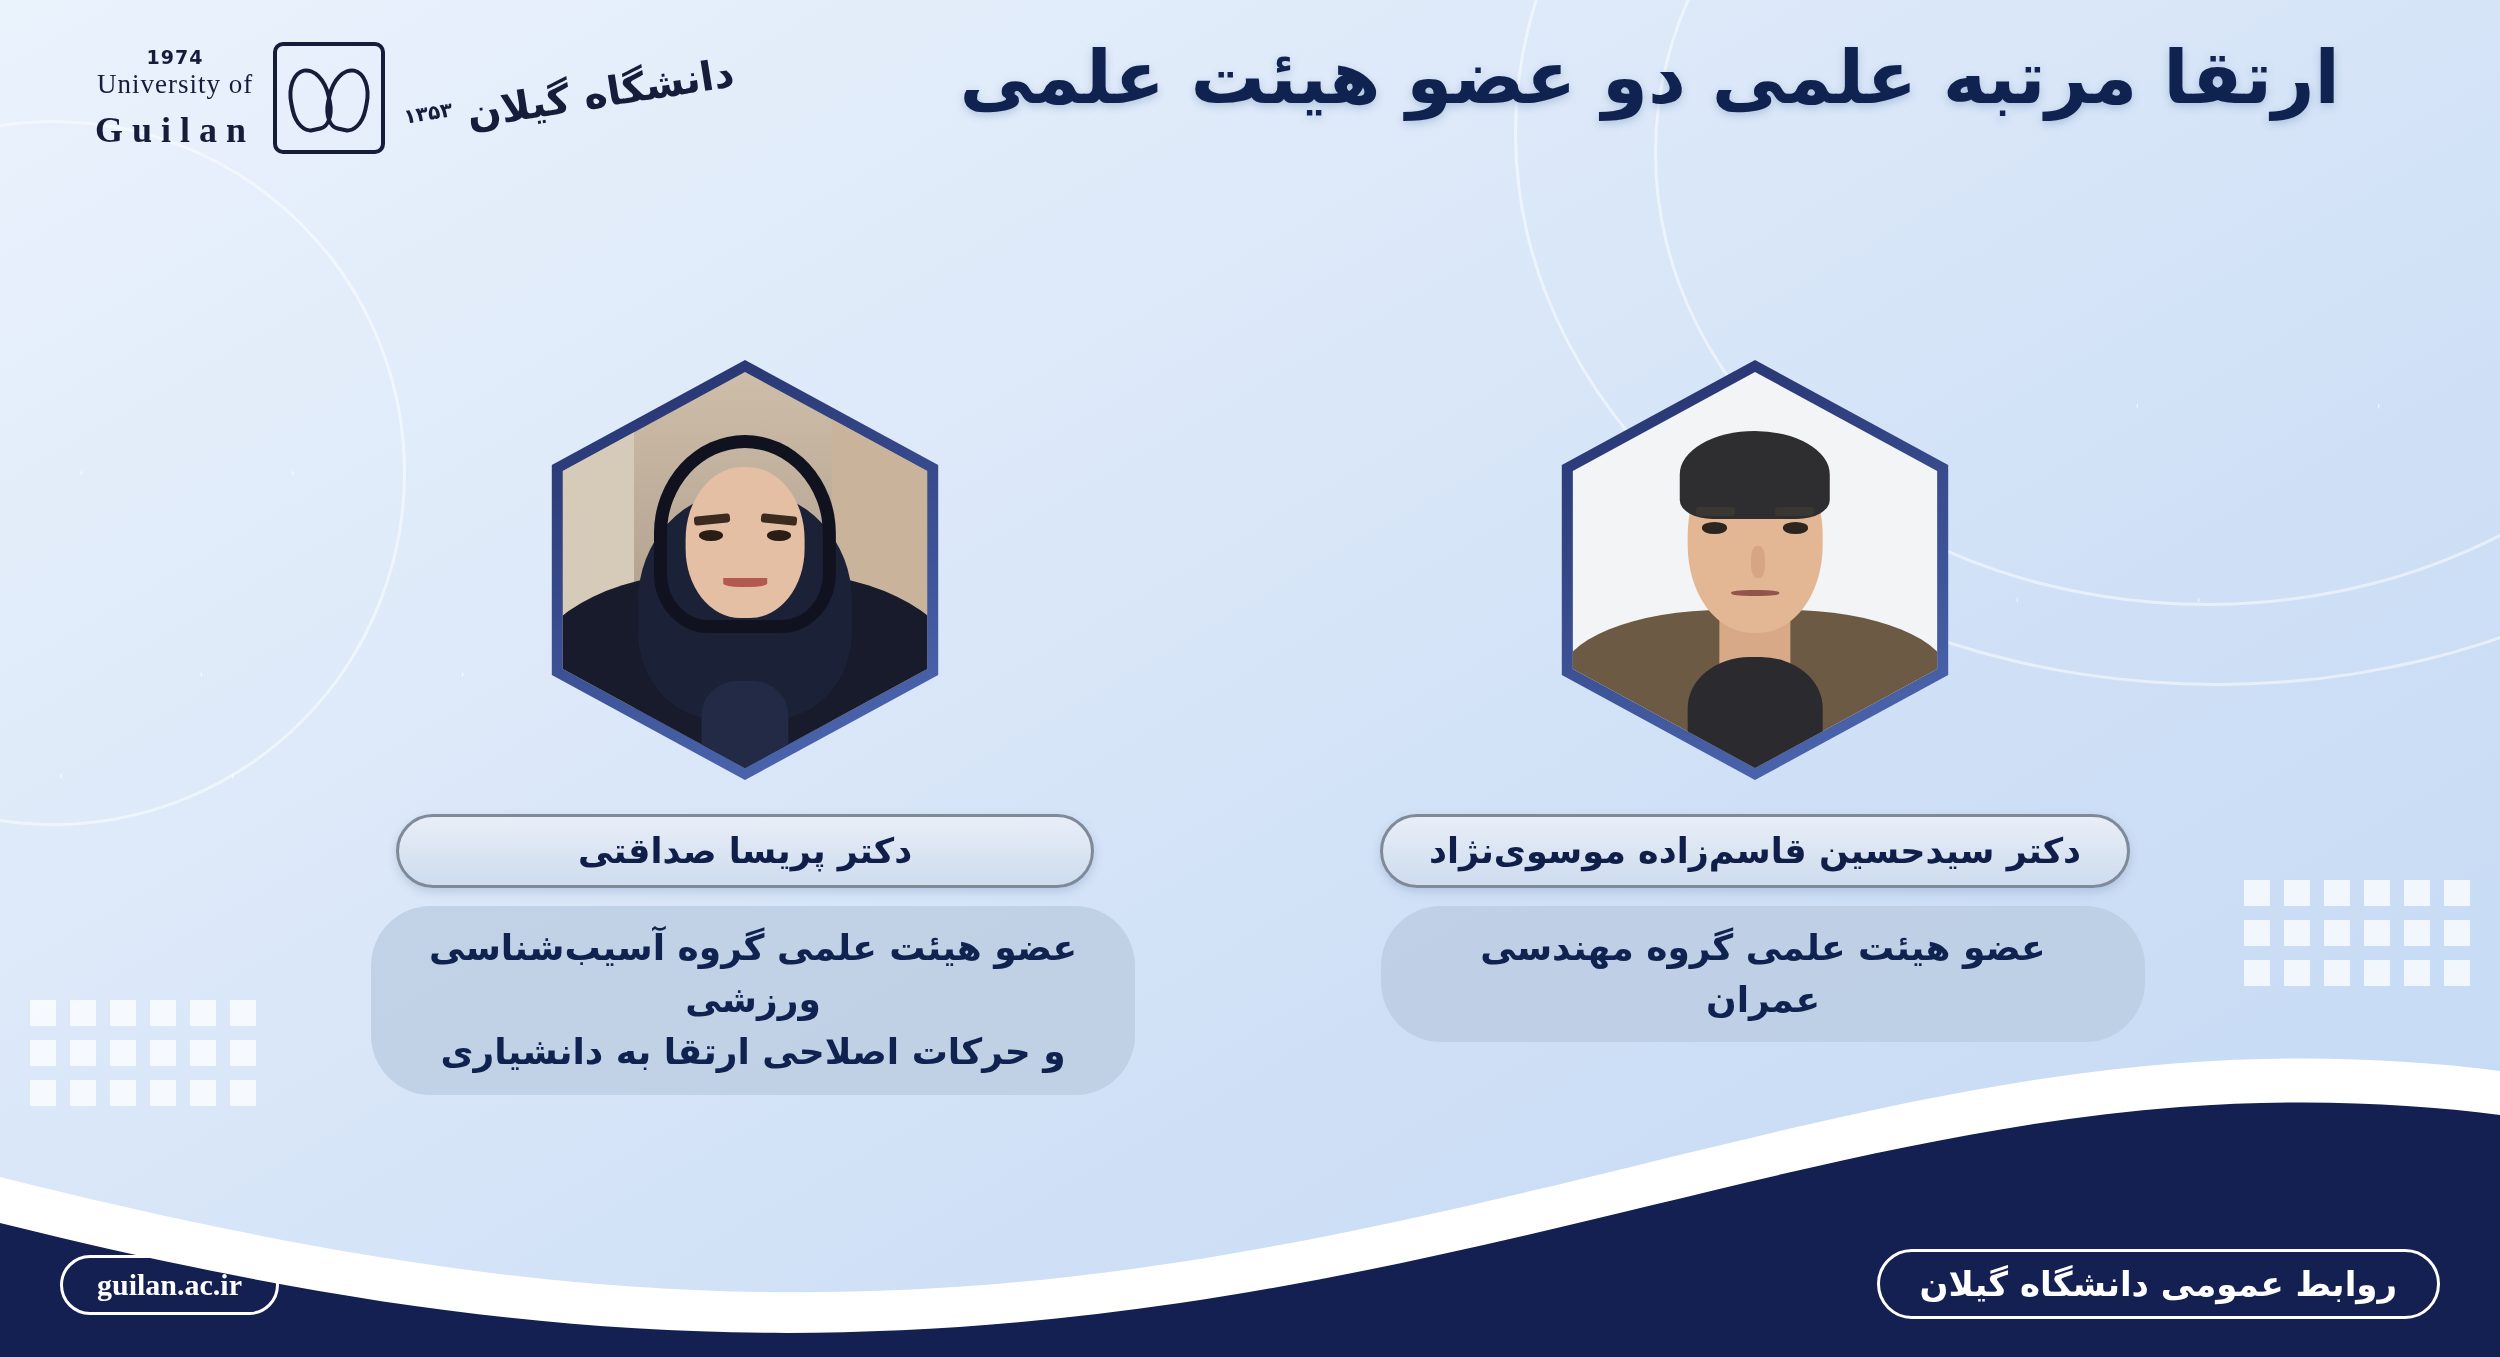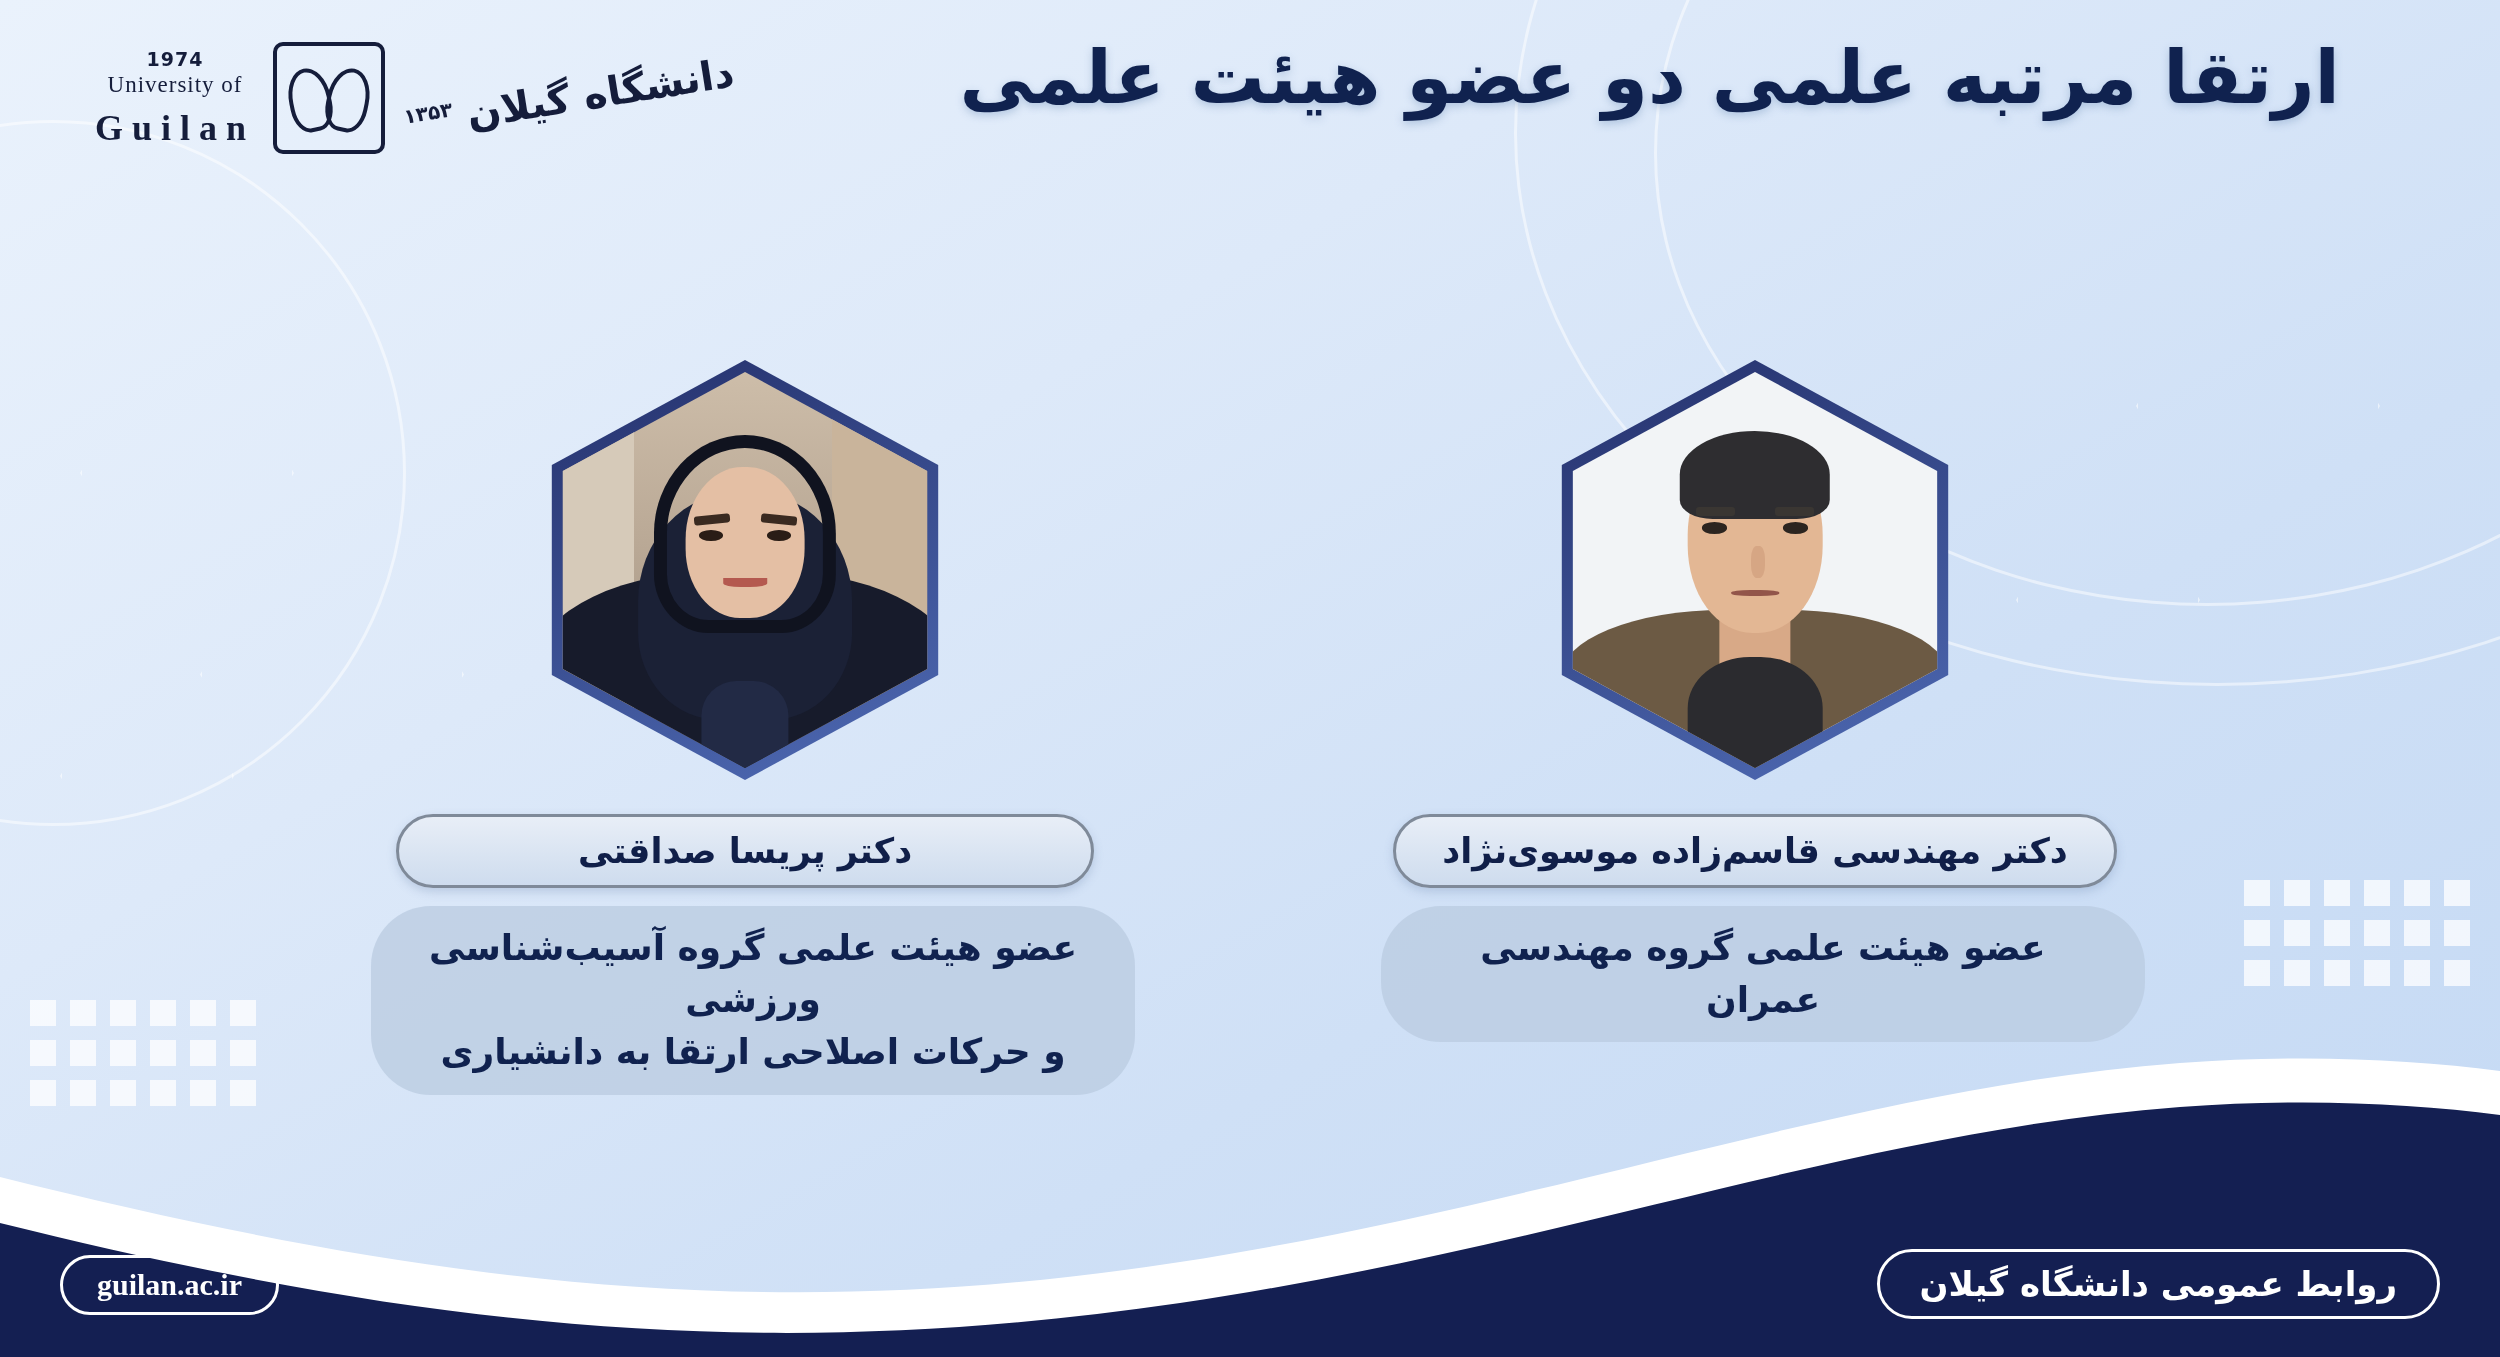--- a/index.html
+++ b/index.html
@@ -77,21 +77,21 @@
     color: #151d3b;
     line-height: 1;
   }
   .logo-en .year {
     font-size: 19px;
     font-weight: bold;
     letter-spacing: 1px;
     margin-bottom: 4px;
   }
   .logo-en .uni {
-    font-size: 23px;
+    font-size: 27px;
     letter-spacing: 1px;
     font-family: "Liberation Serif", serif;
   }
   .logo-en .name {
     font-size: 36px;
     font-weight: bold;
     letter-spacing: 9px;
     font-family: "Liberation Serif", serif;
     margin-top: 14px;
   }
@@ -356,21 +356,21 @@
             <div class="brow-l"></div>
             <div class="brow-r"></div>
             <div class="eye-l"></div>
             <div class="eye-r"></div>
             <div class="nose"></div>
             <div class="mouth"></div>
             <div class="shirt"></div>
           </div>
         </div>
       </div>
-      <div class="name-pill">دکتر مهندسی قاسم‌زاده موسوی‌نژاد</div>
+      <div class="name-pill">دکتر سیدحسین قاسم‌زاده موسوی‌نژاد</div>
       <div class="role-pill">
         <div>عضو هیئت علمی گروه مهندسی عمران</div>
       </div>
     </div>
 
     <div class="person">
       <div class="photo-hex">
         <div class="photo-inner">
           <div class="portrait-a">
             <div class="wall-r"></div>

